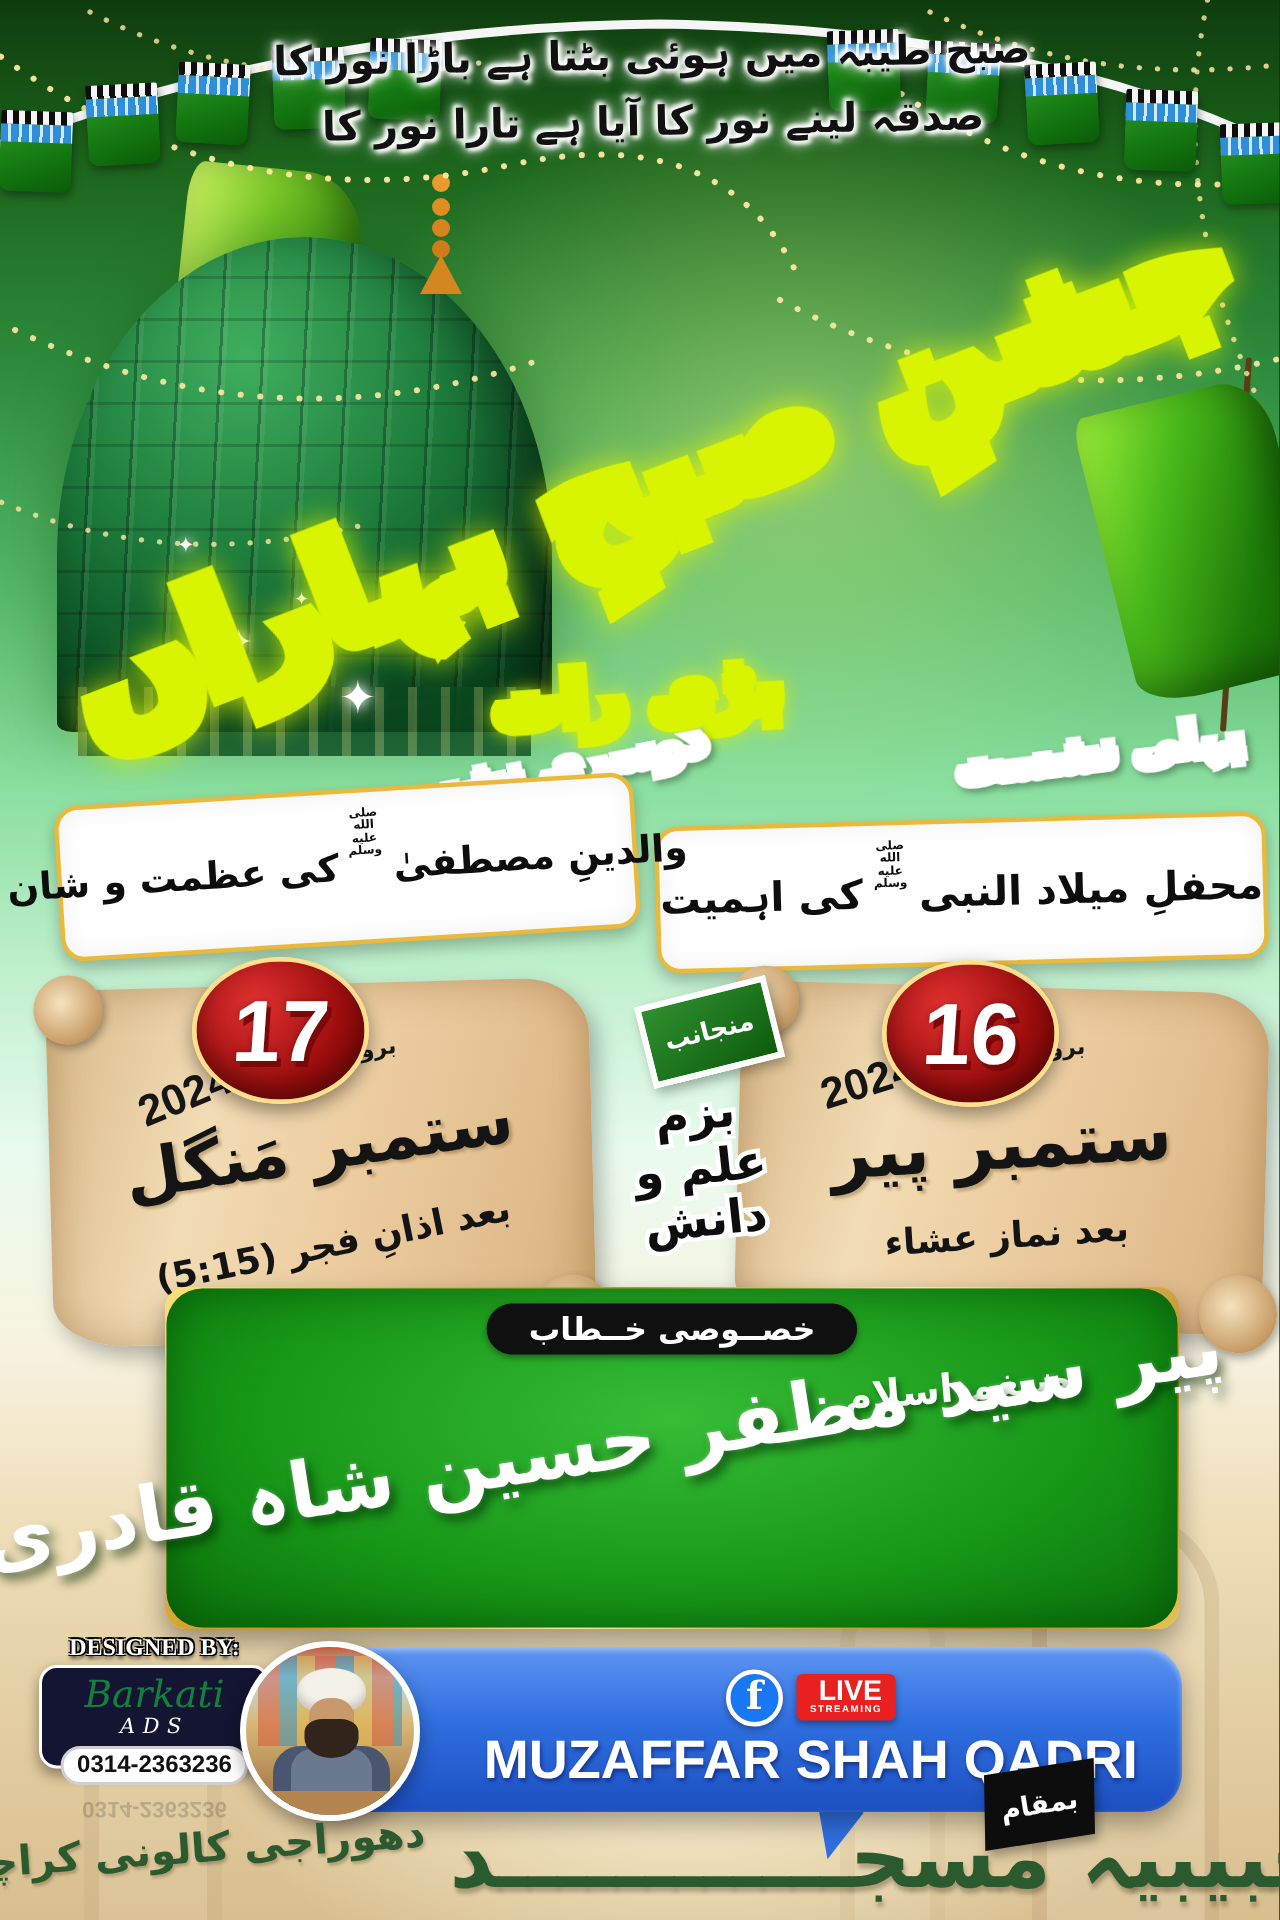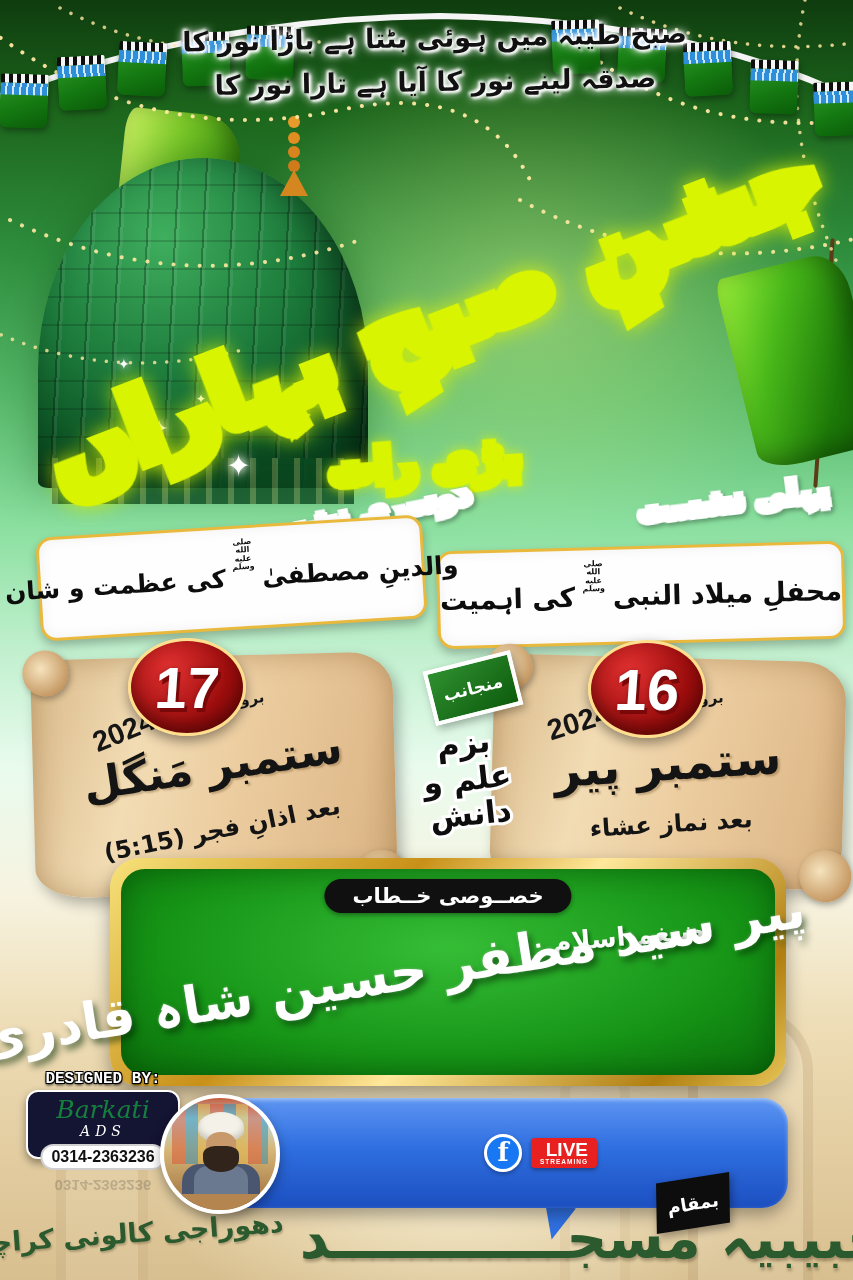--- a/index.html
+++ b/index.html
@@ -136,39 +136,39 @@
   .org-flag{left:428px;top:660px;width:90px;height:56px;transform:rotate(-14deg);
     background:linear-gradient(150deg,#2f8f2f,#0d5c0d);border:4px solid #fff;box-shadow:2px 4px 8px rgba(0,0,0,.3);
     display:flex;align-items:center;justify-content:center;}
   .org-flag .lbl{color:#fff;font-size:17px;font-weight:bold;}
   .org-name{left:402px;top:726px;width:130px;transform:rotate(-6deg);text-align:center;}
   .org-name .ln{justify-items:center;font-size:31px;font-weight:bold;line-height:1.15;}
   .org-name .stk{color:#fff;-webkit-text-stroke:6px #fff;}
   .org-name .fil{color:#0d0d0d;}
 
   
-  .banner{left:110px;top:858px;width:676px;height:228px;border-radius:30px;padding:11px;
+  .banner{left:110px;top:858px;width:676px;height:228px;border-radius:14px;padding:1px;
     background:linear-gradient(135deg,#f7e27a 0%,#c89018 35%,#ffe89a 55%,#b07f10 85%,#e7c458 100%);
     box-shadow:0 8px 18px rgba(0,0,0,.35);}
   .banner .green{position:relative;width:100%;height:100%;border-radius:24px;
     background:radial-gradient(ellipse at 50% 38%,#36bd36 0%,#169416 62%,#0a6e0a 100%);
     box-shadow:inset 0 0 30px rgba(0,60,0,.5);}
   .spec-pill{position:absolute;top:10px;left:50%;transform:translateX(-50%);
     background:#101010;color:#fff;border-radius:22px;padding:5px 28px;font-size:21px;font-weight:bold;white-space:nowrap;
     box-shadow:0 2px 5px rgba(0,0,0,.4);}
   .spec-hon{position:absolute;top:52px;right:70px;color:#fff;font-size:26px;font-weight:bold;transform:rotate(-5deg);
     text-shadow:2px 3px 4px rgba(0,50,0,.6);}
   .spec-name{position:absolute;top:66px;left:-34px;right:-34px;text-align:center;color:#fff;
     font-size:52px;font-weight:bold;transform:rotate(-9deg);white-space:nowrap;
     text-shadow:3px 5px 7px rgba(0,40,0,.6),0 0 3px rgba(255,255,255,.4);}
 
   
   .designed{left:26px;top:1070px;width:154px;text-align:center;}
-  .designed .lbl{font-family:Liberation Mono, monospace;font-size:16px;font-weight:bold;color:#fff;
-    text-shadow:-1px -1px 0 #000,1px -1px 0 #000,-1px 1px 0 #000,1px 1px 0 #000,0 2px 3px #000;}
+  .designed .lbl{font-family:Liberation Serif, serif;font-size:16px;font-weight:bold;color:#fff;
+    text-shadow:-1px -1px 0 #000,1px -1px 0 #000,-1px 1px 0 #000,1px 1px 0 #000,0 2px 3px #000;margin-top:20px;}
   .designed .box{position:relative;margin-top:2px;background:#141433;border:2px solid #fff;border-radius:12px;
     padding:5px 6px 18px;box-shadow:0 4px 9px rgba(0,0,0,.4);}
   .designed .brand{font-family:"DejaVu Serif",serif;font-style:italic;font-size:25px;color:#15803d;line-height:1.05;}
   .designed .brand-sub{font-family:"DejaVu Serif",serif;font-style:italic;font-size:14px;letter-spacing:5px;color:#fff;}
   .designed .phone{position:absolute;left:50%;bottom:-13px;transform:translateX(-50%);
     background:#fff;border:2px solid #cfcfcf;border-radius:13px;padding:2px 9px;
     font-family:"Liberation Sans",sans-serif;font-size:16px;font-weight:bold;color:#111;white-space:nowrap;}
   .designed .phone-reflect{margin-top:18px;font-family:"Liberation Sans",sans-serif;font-size:15px;font-weight:bold;
     color:#333;opacity:.22;transform:scaleY(-1);}
 
@@ -359,20 +359,21 @@
   <div class="abs livebar">
     <div class="row1">
       <div class="fb-circle">
         <span class="f">f</span>
       </div>
       <div class="live-badge">
         <div class="lv">LIVE</div>
         <div class="st">STREAMING</div>
       </div>
     </div>
+    <div class="nm2">MUZAFFAR SHAH QADRI</div>
   </div>
 
   <div class="abs photo">
     <div class="panel"></div>
     <div class="body"></div>
     <div class="shawl"></div>
     <div class="turban"></div>
     <div class="face"></div>
     <div class="beard"></div>
     <div class="desk"></div>

